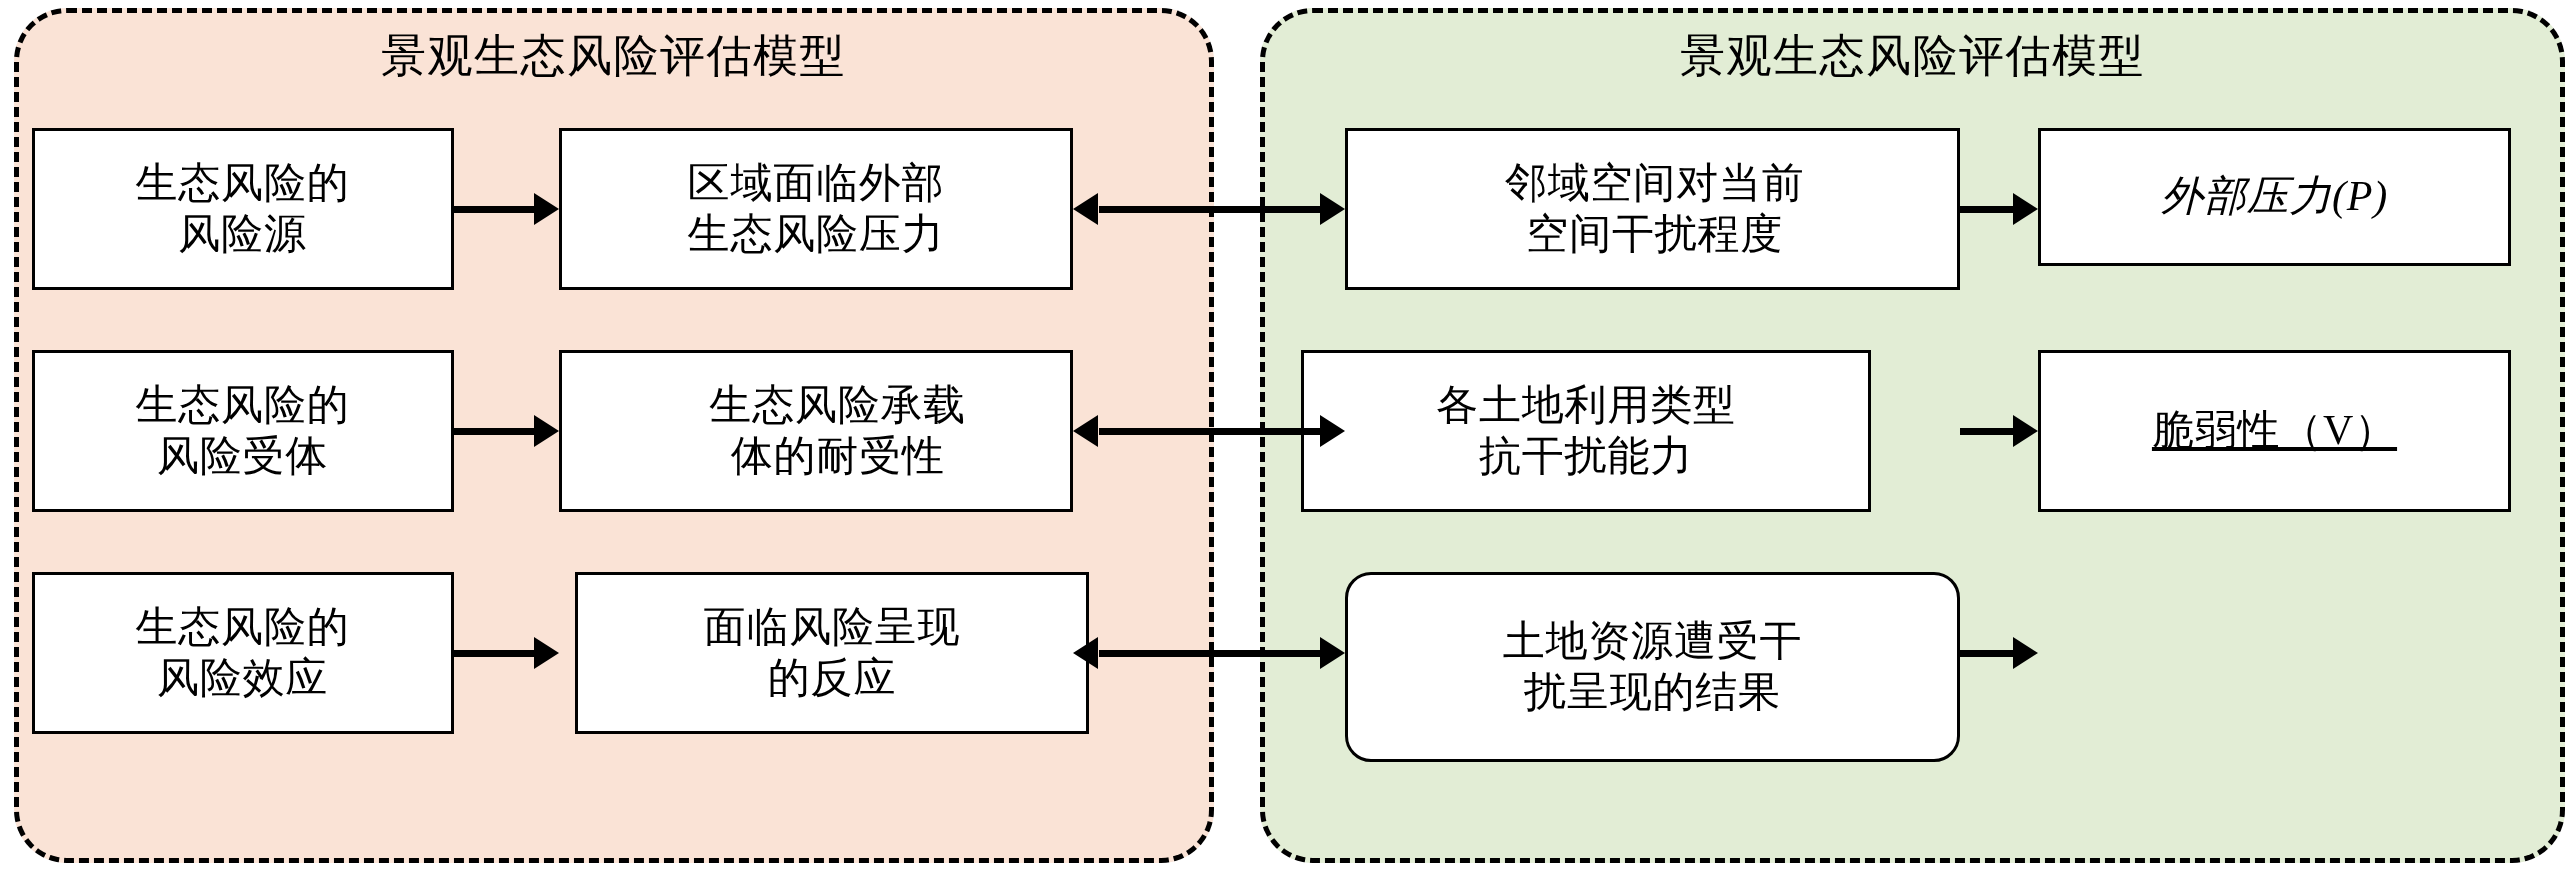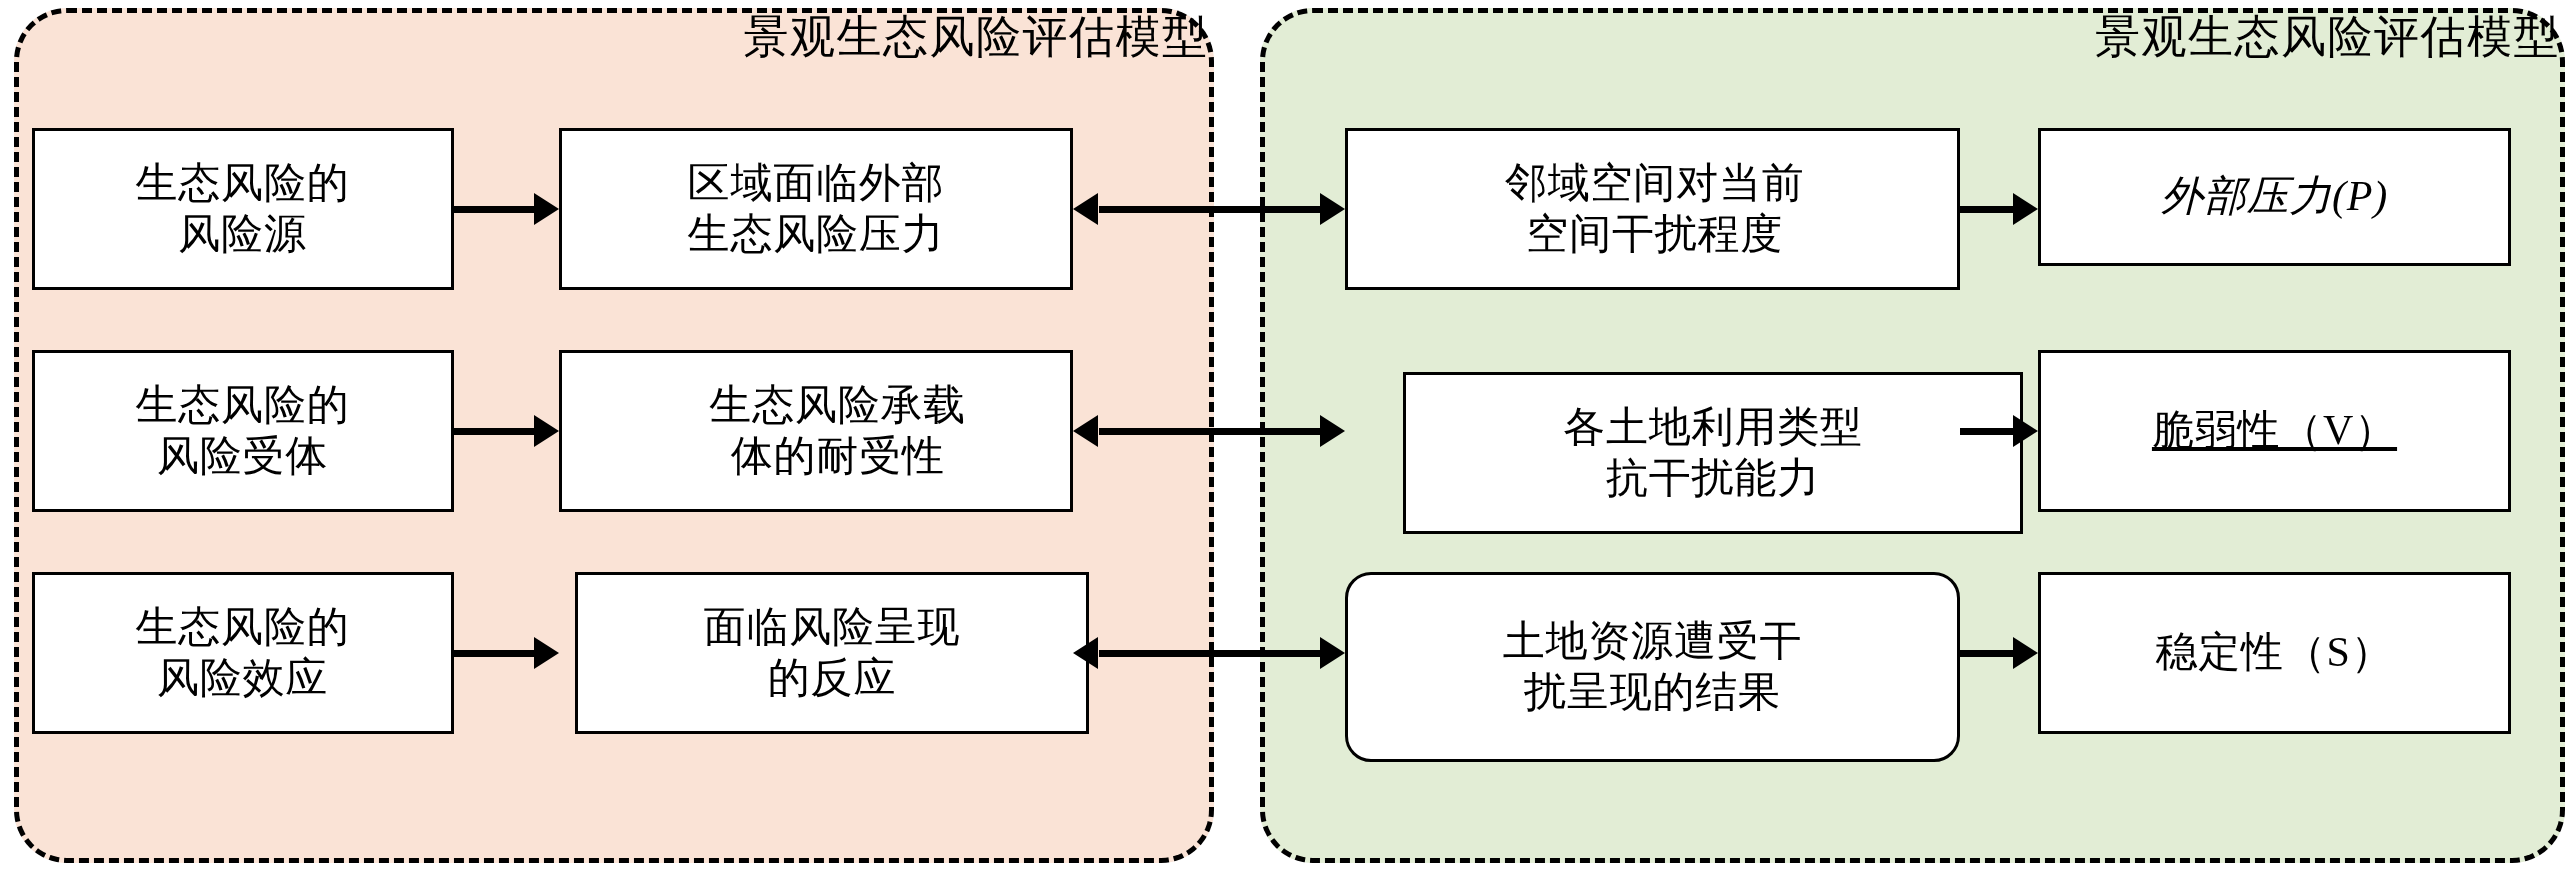--- a/index.html
+++ b/index.html
@@ -34,24 +34,24 @@
   }
   .panel-right {
     left: 1260px;
     top: 7.5px;
     width: 1305px;
     height: 855px;
     background: #e2edd5;
   }
   .panel-title {
     position: absolute;
-    top: 0;
+    top: 19px;
     left: 0;
     width: 100%;
-    text-align: right;
+    text-align: center;
     font-size: 45px;
     line-height: 1.1;
     color: #000000;
     letter-spacing: 1.5px;
   }
 
   
   .box {
     position: absolute;
     border: 3.8px solid #000000;
@@ -131,27 +131,26 @@
   </div>
 
   <div class="panel panel-right">
     <div class="panel-title">景观生态风险评估模型</div>
   </div>
 
   <div class="box" style="left:1345px; top:128px; width:615px; height:162px;padding-left:9px;">邻域空间对当前
 空间干扰程度</div>
   <div class="box" style="left:2038px; top:128px; width:473px; height:138px;font-style:italic;">外部压力(P)</div>
 
-  <div class="box" style="left:1403px; top:350px; width:620px; height:162px;margin-top:22px;">各土地利用类型
+  <div class="box" style="left:1301px; top:350px; width:570px; height:162px;">各土地利用类型
 抗干扰能力</div>
   <div class="box" style="left:2038px; top:350px; width:473px; height:162px;text-decoration:underline;">脆弱性（V）</div>
 
   <div class="box" style="left:1345px; top:572px; width:615px; height:190px;border-radius:26px;">土地资源遭受干
 扰呈现的结果</div>
-  <div class="box" style="left:2038px; top:572px; width:473px; height:162px;">稳定性（S）</div>
 
   <div class="arrow" style="left:1960px; top:209px; width:78px;">
     <div class="shaft" style="left:0; width:53px;"></div>
     <div class="head head-right" style="left:53px;"></div>
   </div>
   <div class="arrow" style="left:1960px; top:431px; width:78px;">
     <div class="shaft" style="left:0; width:53px;"></div>
     <div class="head head-right" style="left:53px;"></div>
   </div>
   <div class="arrow" style="left:1960px; top:653px; width:78px;">

